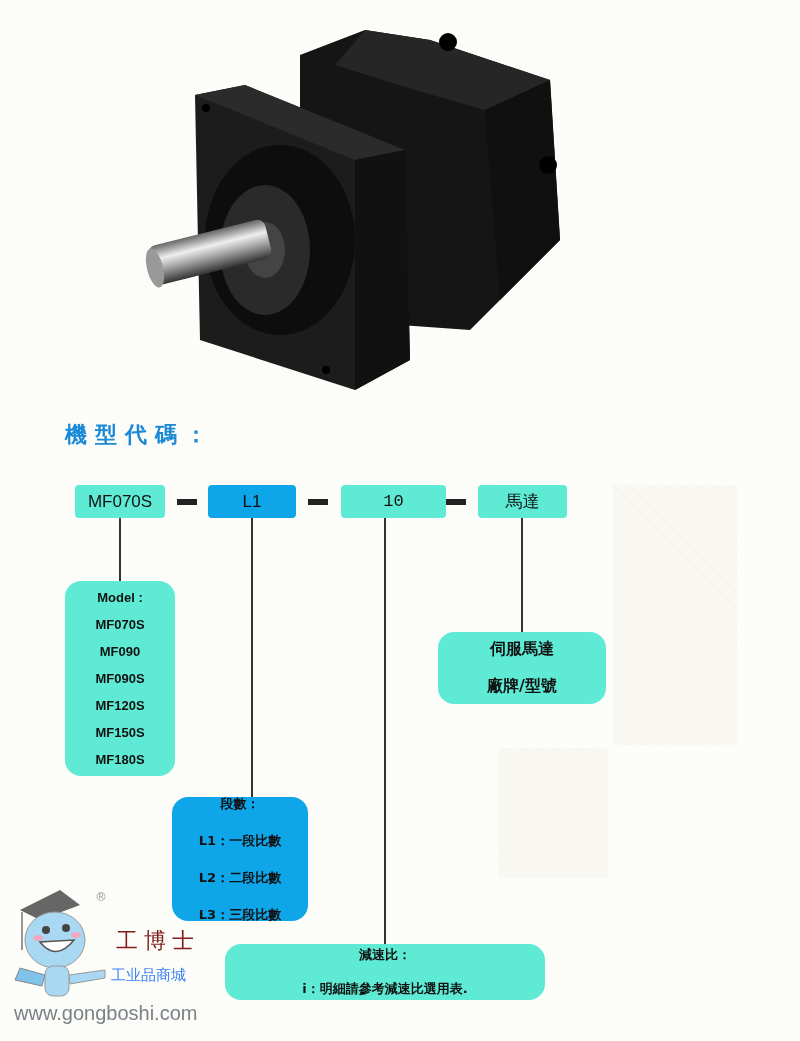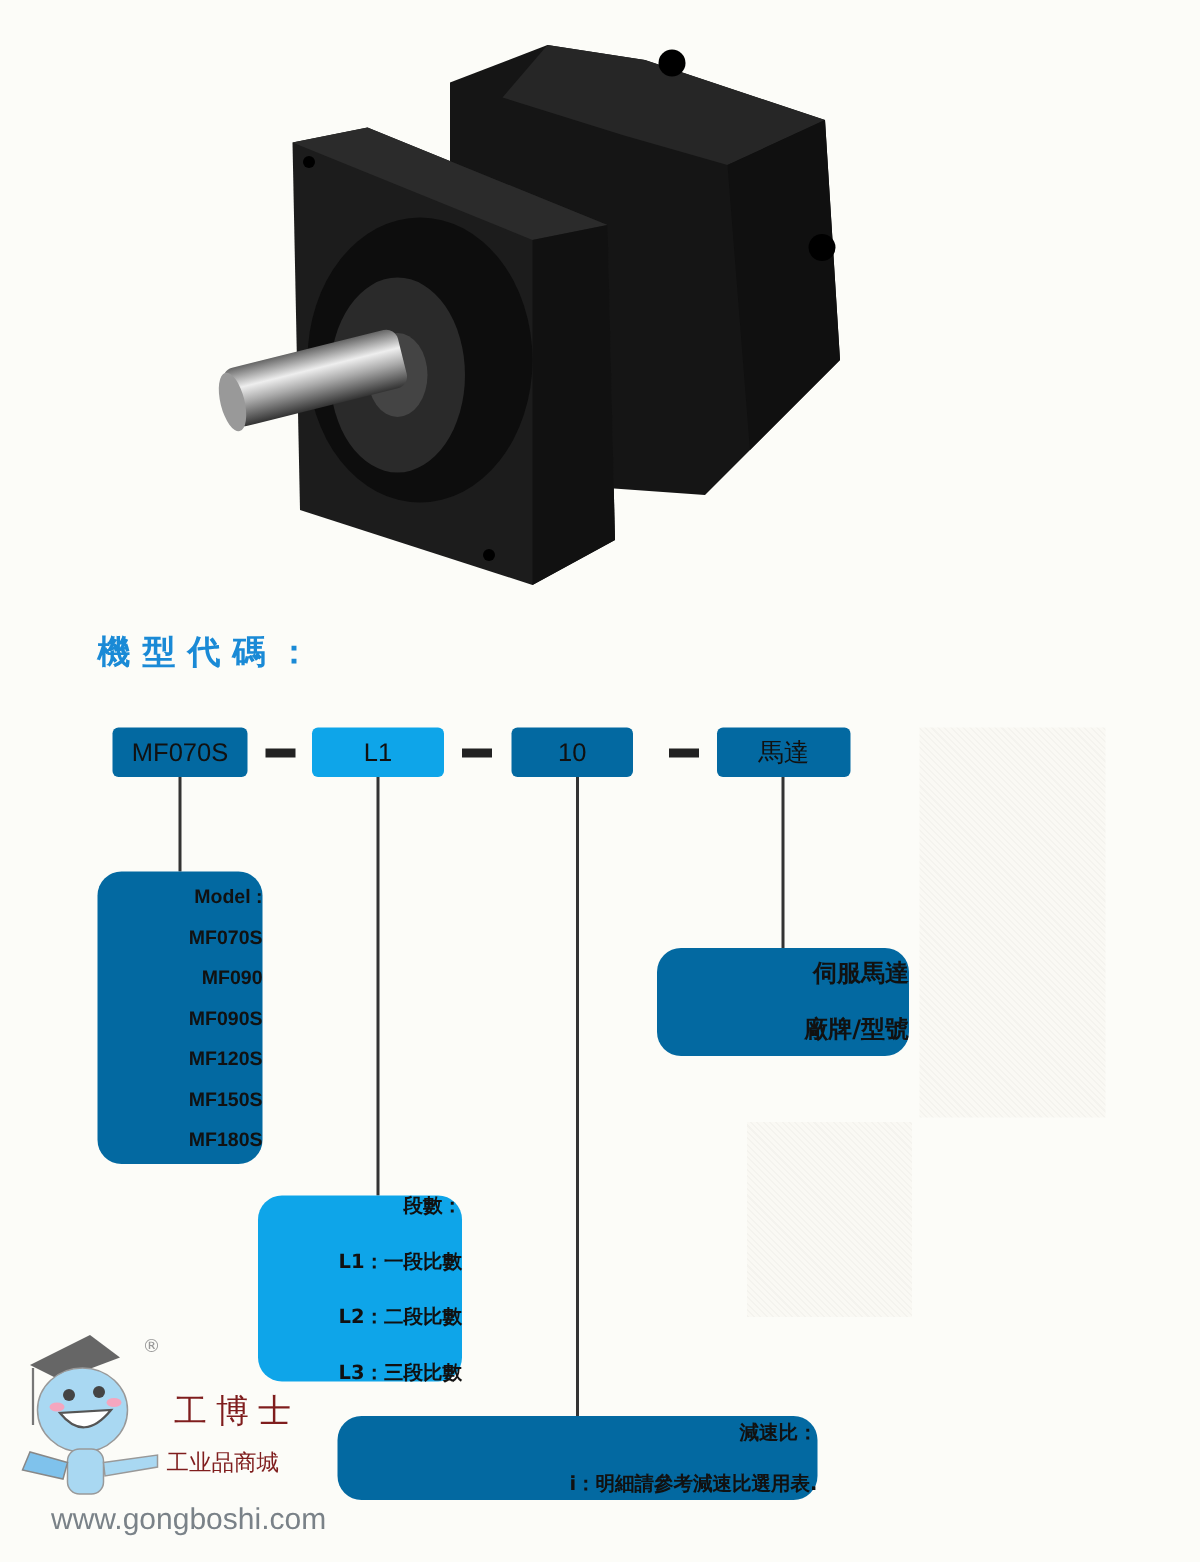--- a/index.html
+++ b/index.html
@@ -8,40 +8,40 @@
   .abs { position: absolute; }
 
   
   .product { left: 140px; top: 0; width: 440px; height: 400px; }
 
   
   .heading { left: 65px; top: 420px; font-size: 22px; font-weight: bold; color: #1a8ad6; letter-spacing: 8px; }
 
   
   .code-box { top: 485px; height: 33px; border-radius: 4px; display: flex; align-items: center; justify-content: center; font-size: 17px; font-family: "Liberation Sans", sans-serif; }
-  .blue { background: #0369a1; }
+  .blue { background: #5eead4; }
   .light { background: #0ea5e9; }
   .dash { top: 499px; width: 20px; height: 6px; background: #222; }
 
   .vline { width: 2px; background: #333; }
 
   
-  .panel { border-radius: 16px; display: flex; flex-direction: column; align-items: flex-end; justify-content: center; font-weight: bold; font-size: 13px; }
+  .panel { border-radius: 16px; display: flex; flex-direction: column; align-items: center; justify-content: center; font-weight: bold; font-size: 13px; }
   .panel span { display: block; }
   .model-panel { left: 65px; top: 581px; width: 110px; height: 195px; gap: 12px; font-family: "Liberation Sans", sans-serif; }
   .servo-panel { left: 438px; top: 632px; width: 168px; height: 72px; gap: 16px; font-size: 16px; }
   .stage-panel { left: 172px; top: 797px; width: 136px; height: 124px; gap: 19px; }
   .ratio-panel { left: 225px; top: 944px; width: 320px; height: 56px; gap: 16px; }
 
   .ghost { background: repeating-linear-gradient(45deg, #f4f3ee 0 1px, #faf9f4 1px 3px); }
 
   
   .wm { left: 0; top: 880px; width: 220px; height: 161px; }
-  .wm-url { left: 14px; top: 1002px; font-size: 20px; color: #7a8288; font-family: "Liberation Sans", sans-serif; margin-left: 20px; }
-  .wm-cn { left: 111px; top: 966px; font-size: 15px; color: #7f1d1d; }
+  .wm-url { left: 14px; top: 1002px; font-size: 20px; color: #7a8288; font-family: "Liberation Sans", sans-serif; }
+  .wm-cn { left: 111px; top: 966px; font-size: 15px; color: #3b82f6; }
   .wm-brand { left: 116px; top: 926px; font-size: 22px; color: #7f1d1d; font-family: "DejaVu Serif", serif; letter-spacing: 6px; }
   .wm-reg { left: 95px; top: 890px; font-size: 12px; color: #999; }
 </style>
 </head>
 <body>
 
 <svg class="abs product" viewBox="0 0 440 400">
   <defs>
     <linearGradient id="shaft" x1="0" y1="0" x2="0" y2="1">
       <stop offset="0" stop-color="#666"></stop>
@@ -66,21 +66,21 @@
   <rect x="10" y="232" width="120" height="40" rx="8" fill="url(#shaft)" transform="rotate(-14 70 252)"></rect>
   <ellipse cx="15" cy="268" rx="8" ry="20" fill="#999" transform="rotate(-14 15 268)"></ellipse>
 </svg>
 
 <div class="abs heading">機型代碼：</div>
 
 <div class="abs code-box blue" style="left:75px;width:90px;">MF070S</div>
 <div class="abs dash" style="left:177px;"></div>
 <div class="abs code-box light" style="left:208px;width:88px;">L1</div>
 <div class="abs dash" style="left:308px;"></div>
-<div class="abs code-box blue" style="left:341px;width:81px;">10</div>
+<div class="abs code-box blue" style="left:341px;width:105px;font-family:Liberation Mono, monospace;">10</div>
 <div class="abs dash" style="left:446px;"></div>
 <div class="abs code-box blue" style="left:478px;width:89px;">馬達</div>
 
 <div class="abs vline" style="left:119px;top:518px;height:63px;"></div>
 <div class="abs vline" style="left:251px;top:518px;height:279px;"></div>
 <div class="abs vline" style="left:384px;top:518px;height:451px;"></div>
 <div class="abs vline" style="left:521px;top:518px;height:114px;"></div>
 
 <div class="abs ghost" style="left:613px;top:485px;width:124px;height:260px;"></div>
 <div class="abs ghost" style="left:498px;top:748px;width:110px;height:130px;"></div>

